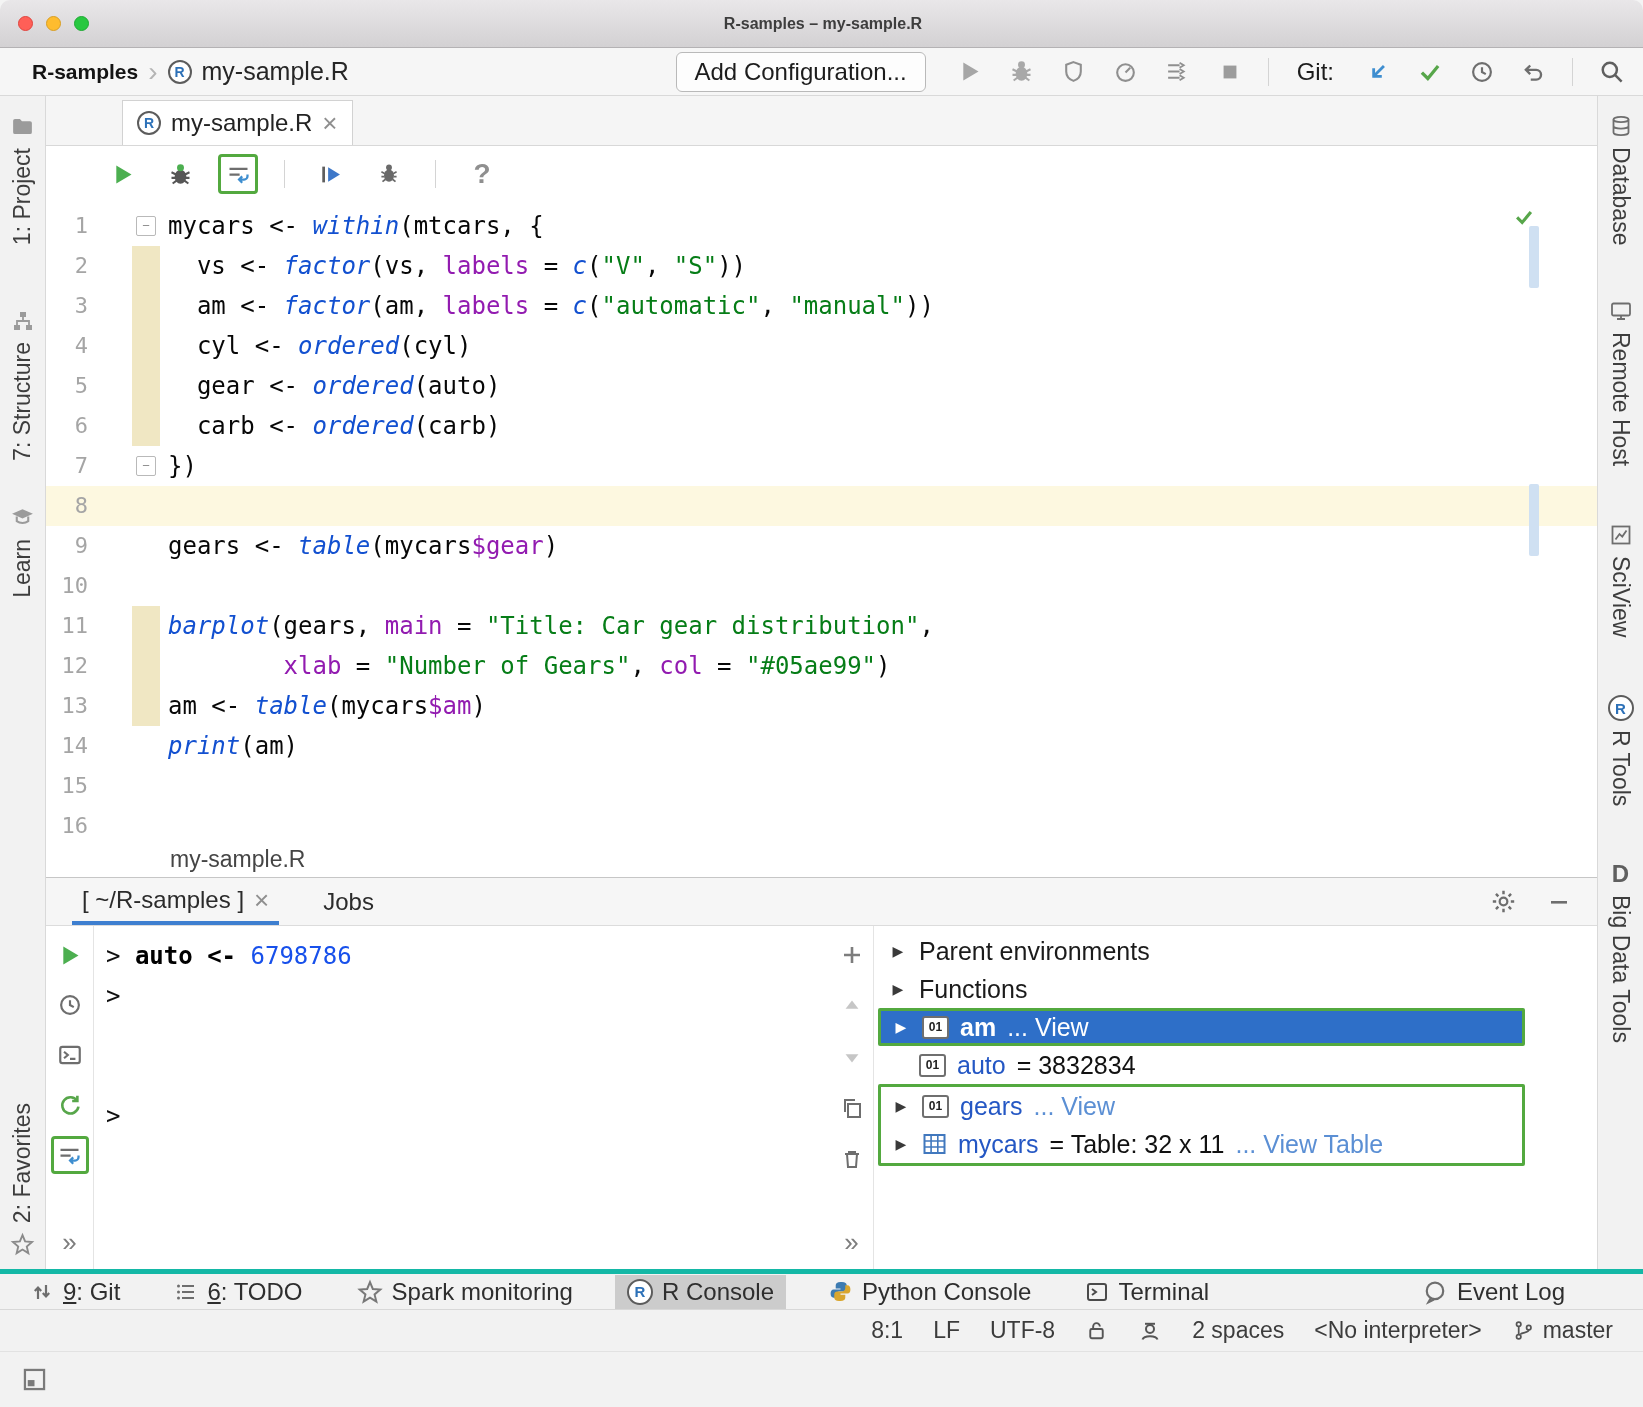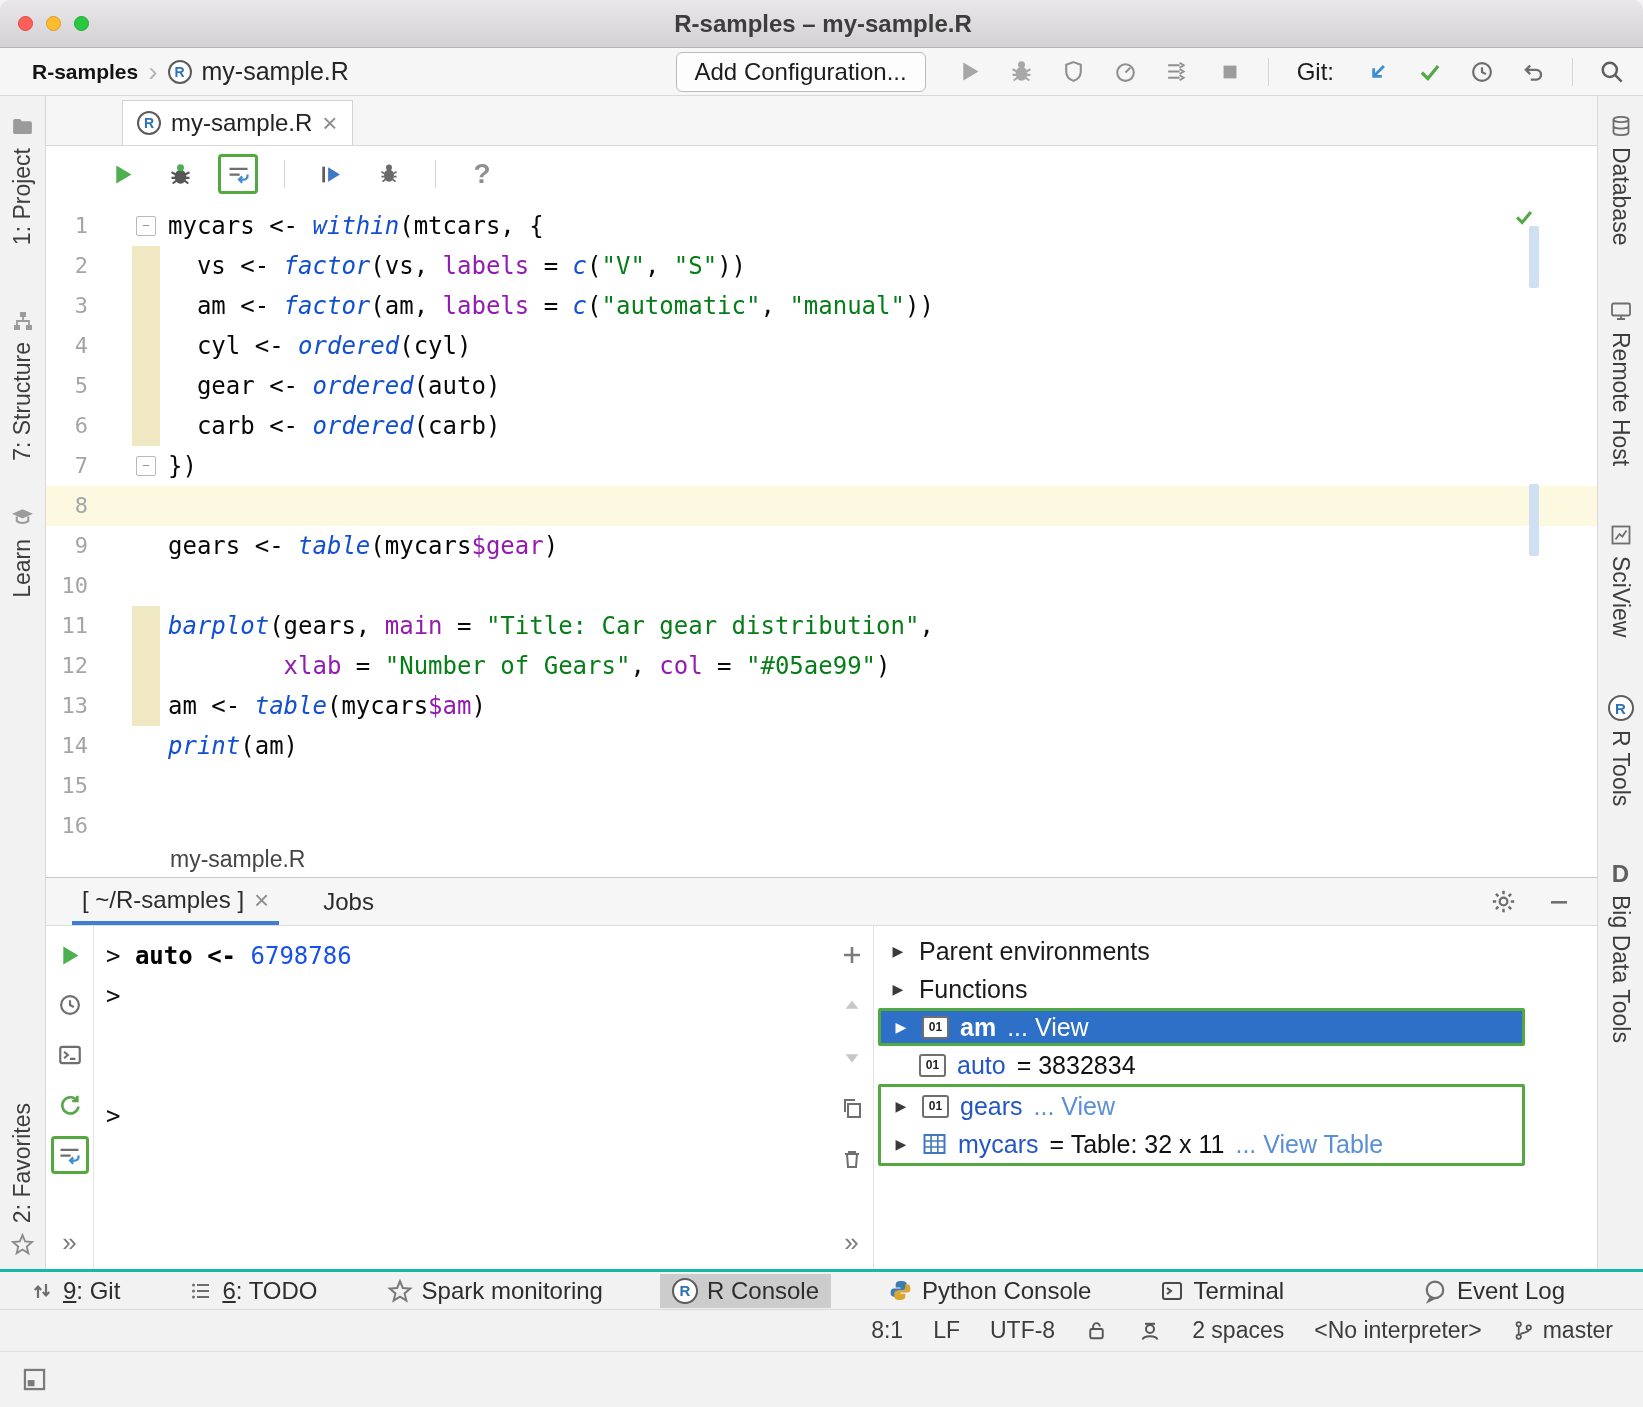--- a/index.html
+++ b/index.html
@@ -9,21 +9,21 @@
 .icon { display:inline-flex; align-items:center; justify-content:center; }
 .glyph { line-height:1; }
 
 
 .titlebar { height:48px; flex:0 0 48px; background:linear-gradient(#e9e7e9,#d3d1d3); border-bottom:1px solid #b4b2b4; display:flex; align-items:center; position:relative; border-radius:10px 10px 0 0; }
 .traffic { display:flex; gap:13px; margin-left:18px; z-index:2; }
 .tl { width:15px; height:15px; border-radius:50%; display:inline-block; }
 .tl.red { background:#ff5f57; border:1px solid #e0443e; }
 .tl.yellow { background:#febc2e; border:1px solid #d89e24; }
 .tl.green { background:#28c840; border:1px solid #1eaa33; }
-.win-title { position:absolute; left:3px; right:0; text-align:center; font-size:24px; font-weight:bold; color:#3d3d3d; }
+.win-title { position:absolute; left:3px; right:0; text-align:center; font-size:16px; font-weight:bold; color:#3d3d3d; }
 
 
 .navbar { height:48px; flex:0 0 48px; background:#f6f6f6; border-bottom:1px solid #d9d9d9; display:flex; align-items:center; padding:0 12px 0 32px; gap:10px; }
 .crumb-project { font-size:21px; font-weight:bold; color:#141414; }
 .crumb-file { font-size:25px; color:#262626; }
 .add-config { margin-left:auto; height:40px; padding:0 18px; border:1px solid #b9b9b9; border-radius:6px; background:#fdfdfd; font-family:"Liberation Sans",sans-serif; font-size:24px; color:#1c1c1c; }
 .nav-icons { display:flex; align-items:center; gap:12px; margin-left:14px; }
 .tb-btn { display:inline-flex; align-items:center; justify-content:center; width:40px; height:40px; border-radius:4px; cursor:default; }
 .tb-btn.boxed { border:3px solid #53a93f; }
 .tsep { width:1px; height:28px; background:#d4d4d4; display:inline-block; margin:0 8px; }
@@ -95,21 +95,21 @@
 .var-row.selected .vr-chev { color:#fff; }
 .badge01 { flex:0 0 27px; width:27px; height:23px; border:2px solid #6f6f6f; border-radius:3px; background:#fff; color:#222; font-size:12px; font-weight:bold; display:flex; align-items:center; justify-content:center; }
 .vg-label { color:#1b1b1b; }
 .vn { color:#2457c4; }
 .vv { color:#111; }
 .vl { color:#5b8fd4; }
 .var-row.selected .vn { color:#fff; font-weight:bold; }
 .var-row.selected .vv, .var-row.selected .vl { color:#fff; }
 
 
-.tw-bar { height:40px; flex:0 0 40px; background:#f2f2f2; border-top:3px solid #14b8a6; display:flex; align-items:center; padding:0 18px; gap:45px; font-size:24px; color:#2e2e2e; }
+.tw-bar { height:40px; flex:0 0 40px; background:#f2f2f2; border-top:5px solid #14b8a6; display:flex; align-items:center; padding:0 18px; gap:30px; font-size:24px; color:#2e2e2e; }
 .tw-item { display:flex; align-items:center; gap:9px; padding:3px 12px; white-space:nowrap; }
 .tw-item.active { background:#cccccc; }
 .tw-item.tw-right { margin-left:auto; margin-right:48px; }
 .statusbar { height:42px; flex:0 0 42px; background:#f2f2f2; border-top:1px solid #d8d8d8; display:flex; align-items:center; justify-content:flex-end; gap:30px; padding-right:30px; font-size:23px; color:#3c3c3c; }
 .sb-branch { display:flex; align-items:center; gap:8px; }
 .bottom-strip { height:56px; flex:0 0 56px; background:#f2f2f2; border-top:1px solid #e2e2e2; display:flex; align-items:center; padding-left:14px; }
 
 .r-circle { width:26px; height:26px; border:2px solid #5c5c5c; border-radius:50%; display:inline-flex; align-items:center; justify-content:center; font-size:15px; font-weight:bold; color:#2d71b8; background:#fff; }
 .r-circle.small { width:24px; height:24px; font-size:14px; }
 </style>

